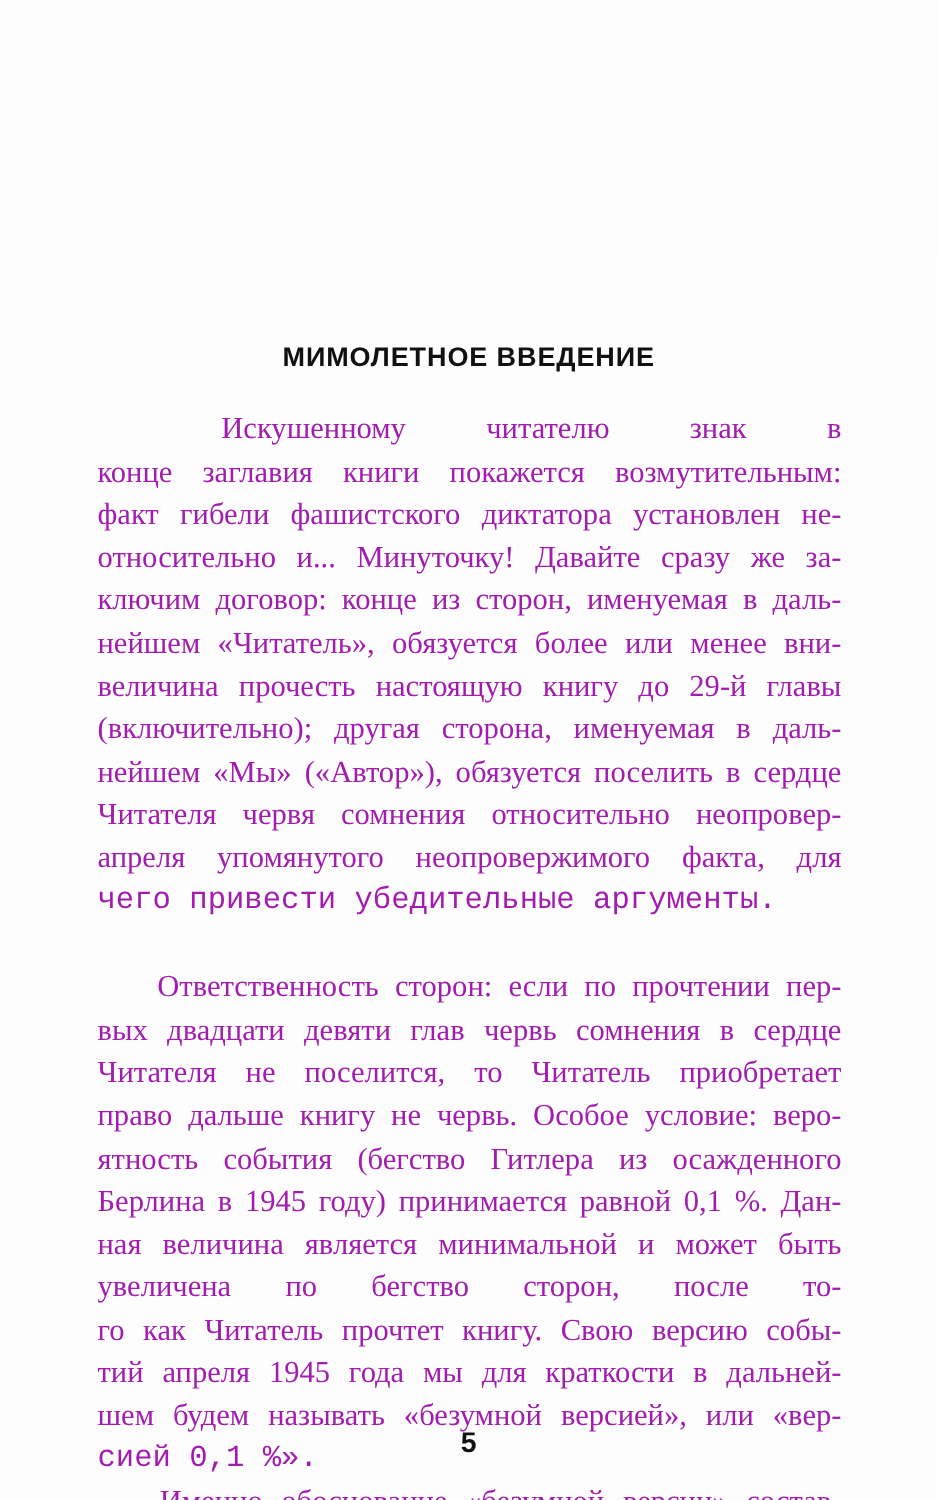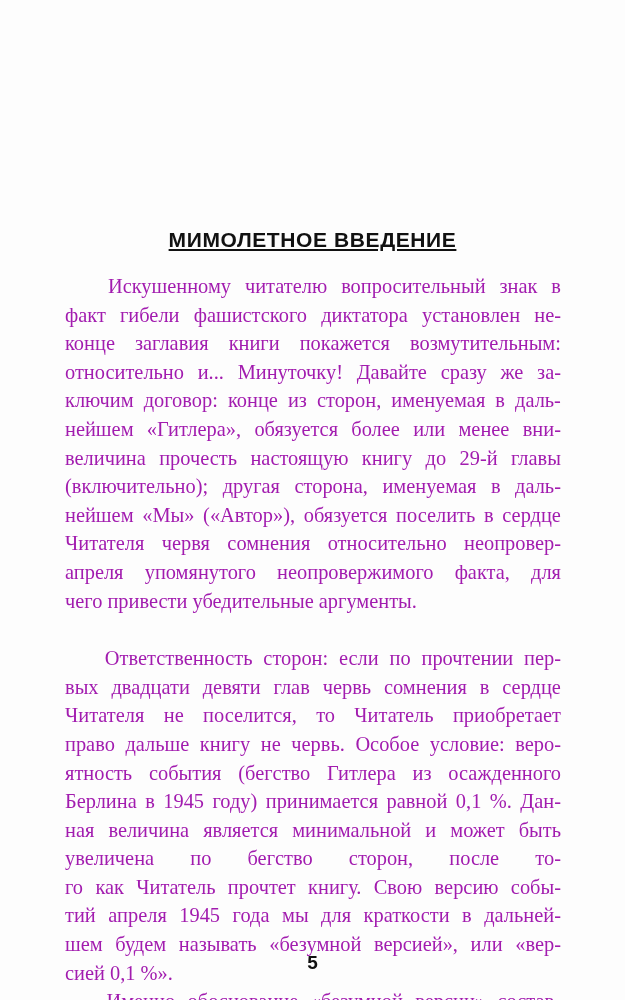--- a/index.html
+++ b/index.html
@@ -22,25 +22,24 @@
     box-sizing: border-box;
   }
   .chapter-title {
     position: absolute;
     left: 0;
     top: 228px;
     width: 625px;
     text-align: center;
     font-family: "Liberation Sans", "DejaVu Sans", sans-serif;
     font-weight: 700;
-    font-size: 21px;
+    font-size: 18px;
     letter-spacing: 0.6px;
     color: #111111;
     white-space: nowrap;
-    text-decoration: underline;
   }
   .textblock {
     position: absolute;
     left: 65px;
     top: 272px;
     width: 496px;
   }
   .para {
     margin: 0;
   }
@@ -59,20 +58,21 @@
     color: #a21caf;
     text-align: justify;
     text-align-last: justify;
     white-space: pre;
     overflow: visible;
   }
   
   .ln.last {
     text-align: center;
     text-align-last: left;
+    font-family: Liberation Mono, monospace;
   }
   
   .ln.just {
     display: flex;
     justify-content: space-between;
     white-space: pre;
   }
   .ln.just > .w {
     white-space: pre;
   }
@@ -94,26 +94,26 @@
 </style>
 </head>
 <body>
 
 <div class="page">
 
   <div class="chapter-title">МИМОЛЕТНОЕ ВВЕДЕНИЕ</div>
 
   <div class="textblock" id="textblock">
       <p class="para spaced-after">
-        <span class="ln just"><span class="indent"></span><span class="w">Искушенному</span><span class="w">читателю</span><span class="w">вопросительный</span><span class="w">знак</span><span class="w">в</span></span>
+        <span class="ln just"><span class="indent"></span><span class="w">Искушенному</span><span class="w">читателю</span><span class="w">знак</span><span class="w">в</span></span>
+        <span class="ln just"><span class="w">конце</span><span class="w">заглавия</span><span class="w">книги</span><span class="w">покажется</span><span class="w">возмутительным:</span></span>
         <span class="ln just"><span class="w">факт</span><span class="w">гибели</span><span class="w">фашистского</span><span class="w">диктатора</span><span class="w">установлен</span><span class="w">не-</span></span>
-        <span class="ln just"><span class="w">конце</span><span class="w">заглавия</span><span class="w">книги</span><span class="w">покажется</span><span class="w">возмутительным:</span></span>
         <span class="ln just"><span class="w">относительно</span><span class="w">и...</span><span class="w">Минуточку!</span><span class="w">Давайте</span><span class="w">сразу</span><span class="w">же</span><span class="w">за-</span></span>
         <span class="ln just"><span class="w">ключим</span><span class="w">договор:</span><span class="w">конце</span><span class="w">из</span><span class="w">сторон,</span><span class="w">именуемая</span><span class="w">в</span><span class="w">даль-</span></span>
-        <span class="ln just"><span class="w">нейшем</span><span class="w">«Гитлера»,</span><span class="w">обязуется</span><span class="w">более</span><span class="w">или</span><span class="w">менее</span><span class="w">вни-</span></span>
+        <span class="ln just"><span class="w">нейшем</span><span class="w">«Читатель»,</span><span class="w">обязуется</span><span class="w">более</span><span class="w">или</span><span class="w">менее</span><span class="w">вни-</span></span>
         <span class="ln just"><span class="w">величина</span><span class="w">прочесть</span><span class="w">настоящую</span><span class="w">книгу</span><span class="w">до</span><span class="w">29-й</span><span class="w">главы</span></span>
         <span class="ln just"><span class="w">(включительно);</span><span class="w">другая</span><span class="w">сторона,</span><span class="w">именуемая</span><span class="w">в</span><span class="w">даль-</span></span>
         <span class="ln just"><span class="w">нейшем</span><span class="w">«Мы»</span><span class="w">(«Автор»),</span><span class="w">обязуется</span><span class="w">поселить</span><span class="w">в</span><span class="w">сердце</span></span>
         <span class="ln just"><span class="w">Читателя</span><span class="w">червя</span><span class="w">сомнения</span><span class="w">относительно</span><span class="w">неопровер-</span></span>
         <span class="ln just"><span class="w">апреля</span><span class="w">упомянутого</span><span class="w">неопровержимого</span><span class="w">факта,</span><span class="w">для</span></span>
         <span class="ln last">чего привести убедительные аргументы.</span>
       </p>
       <p class="para">
         <span class="ln just"><span class="indent"></span><span class="w">Ответственность</span><span class="w">сторон:</span><span class="w">если</span><span class="w">по</span><span class="w">прочтении</span><span class="w">пер-</span></span>
         <span class="ln just"><span class="w">вых</span><span class="w">двадцати</span><span class="w">девяти</span><span class="w">глав</span><span class="w">червь</span><span class="w">сомнения</span><span class="w">в</span><span class="w">сердце</span></span>

